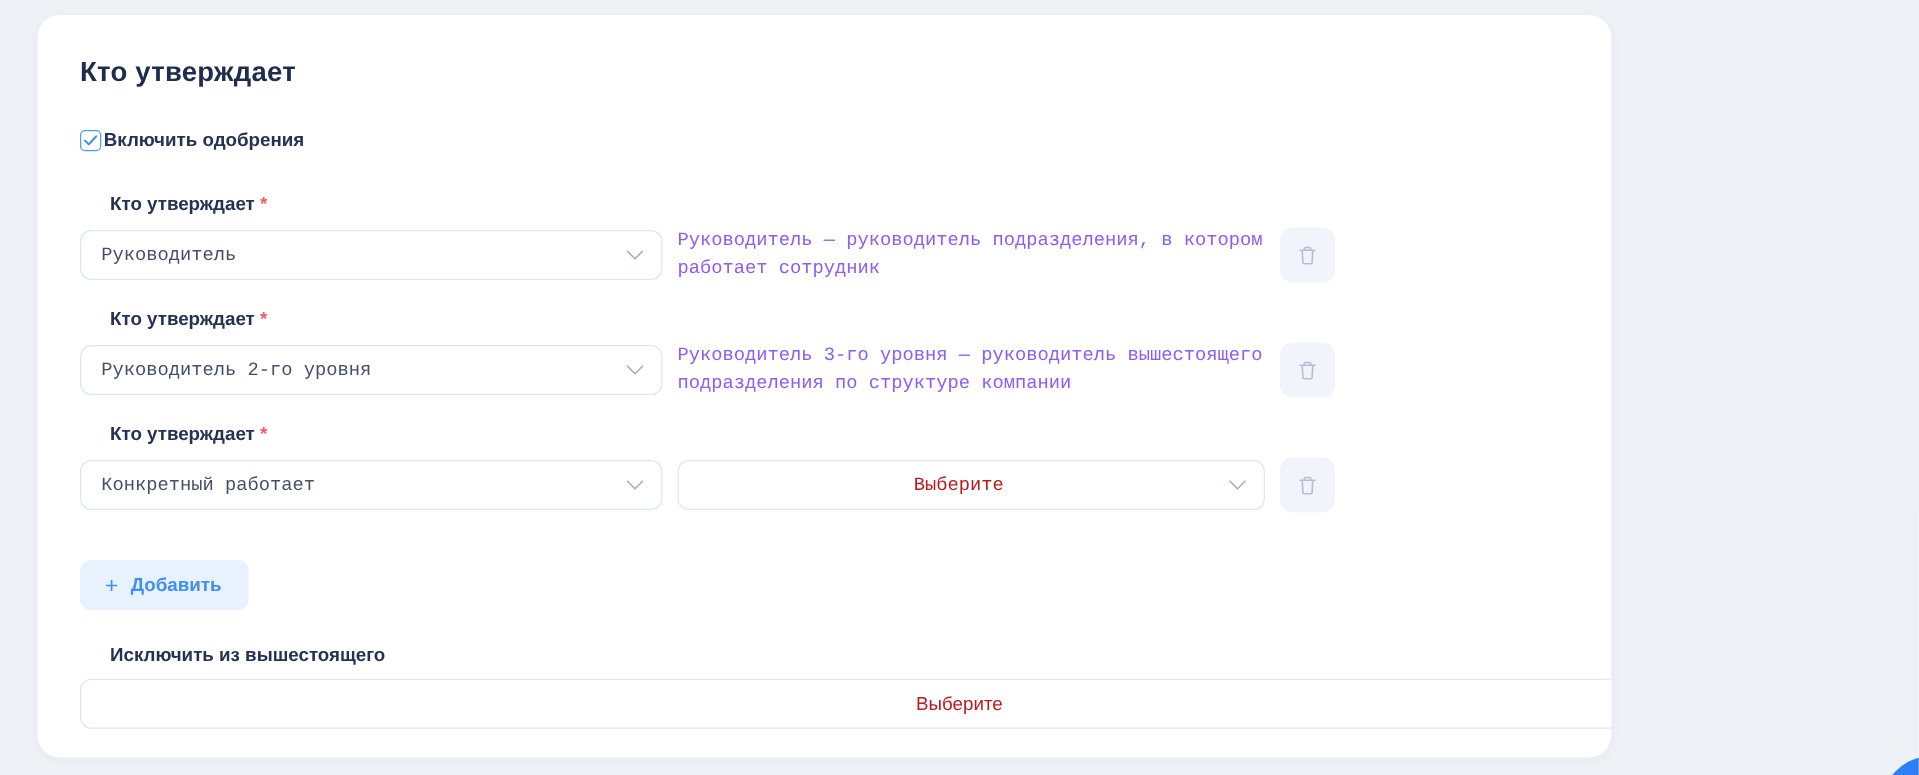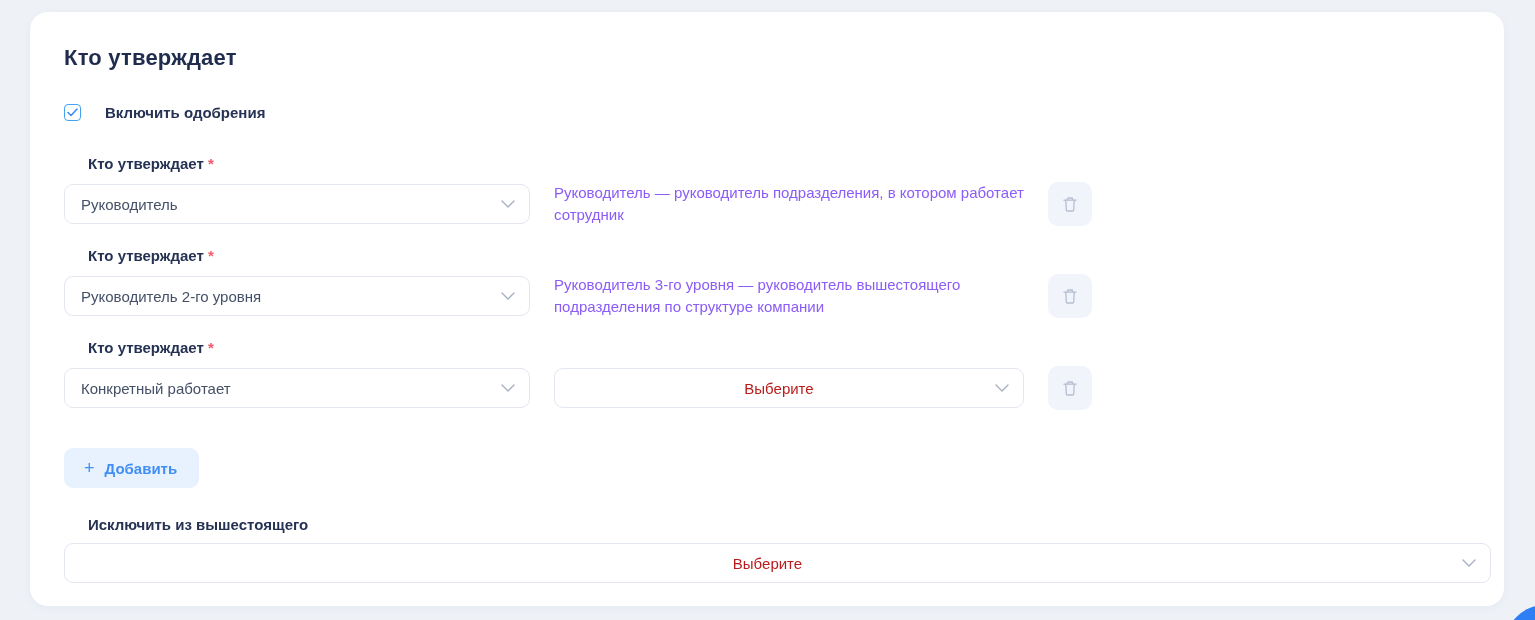--- a/index.html
+++ b/index.html
@@ -6,38 +6,38 @@
   html, body { width: 1535px; height: 620px; overflow: hidden; }
   body {
     background: #eef2f7;
     font-family: "Liberation Sans", "DejaVu Sans", sans-serif;
     position: relative;
     color: #1f2c4d;
   }
   .card {
     position: absolute;
     left: 30px; top: 12px;
-    width: 1474px; height: 594px;
+    width: 1259px; height: 594px;
     background: #ffffff;
     border-radius: 18px;
     box-shadow: 0 2px 10px rgba(30, 45, 90, 0.04);
     padding: 33px 34px;
     overflow: hidden;
   }
   .page-title {
     font-size: 22px;
     font-weight: 700;
     letter-spacing: 0.2px;
     margin-bottom: 33px;
   }
   
   .checkbox-row {
     display: flex;
     align-items: center;
-    gap: 24px;
+    gap: 2px;
     margin-bottom: 34px;
     cursor: pointer;
   }
   .checkbox-box {
     width: 17px; height: 17px;
     border: 1.5px solid #43a3f1;
     border-radius: 4px;
     background: #ffffff;
     display: flex;
     align-items: center;
@@ -55,22 +55,23 @@
     font-size: 15px;
     font-weight: 700;
     color: #253253;
     margin-bottom: 10px;
     margin-left: 24px;
   }
   .required-mark { color: #f55a68; font-weight: 700; }
   .approver-row {
     display: flex;
     align-items: center;
-    gap: 24px;
+    gap: 12px;
     margin-bottom: 21px;
+    font-family: Liberation Mono, monospace;
   }
   .select {
     height: 40px;
     border: 1px solid #e2e6ef;
     border-radius: 9px;
     background: #ffffff;
     display: flex;
     align-items: center;
     padding: 0 14px 0 16px;
     cursor: pointer;

